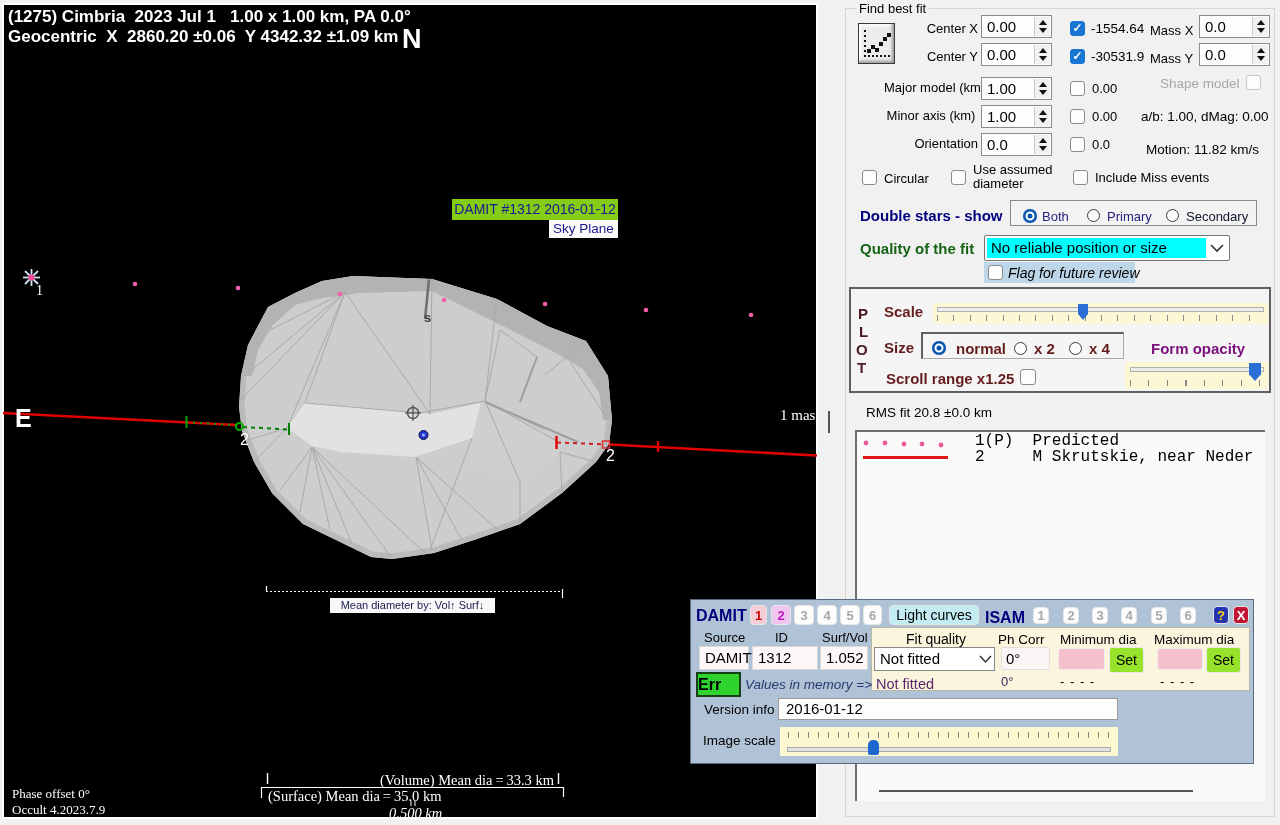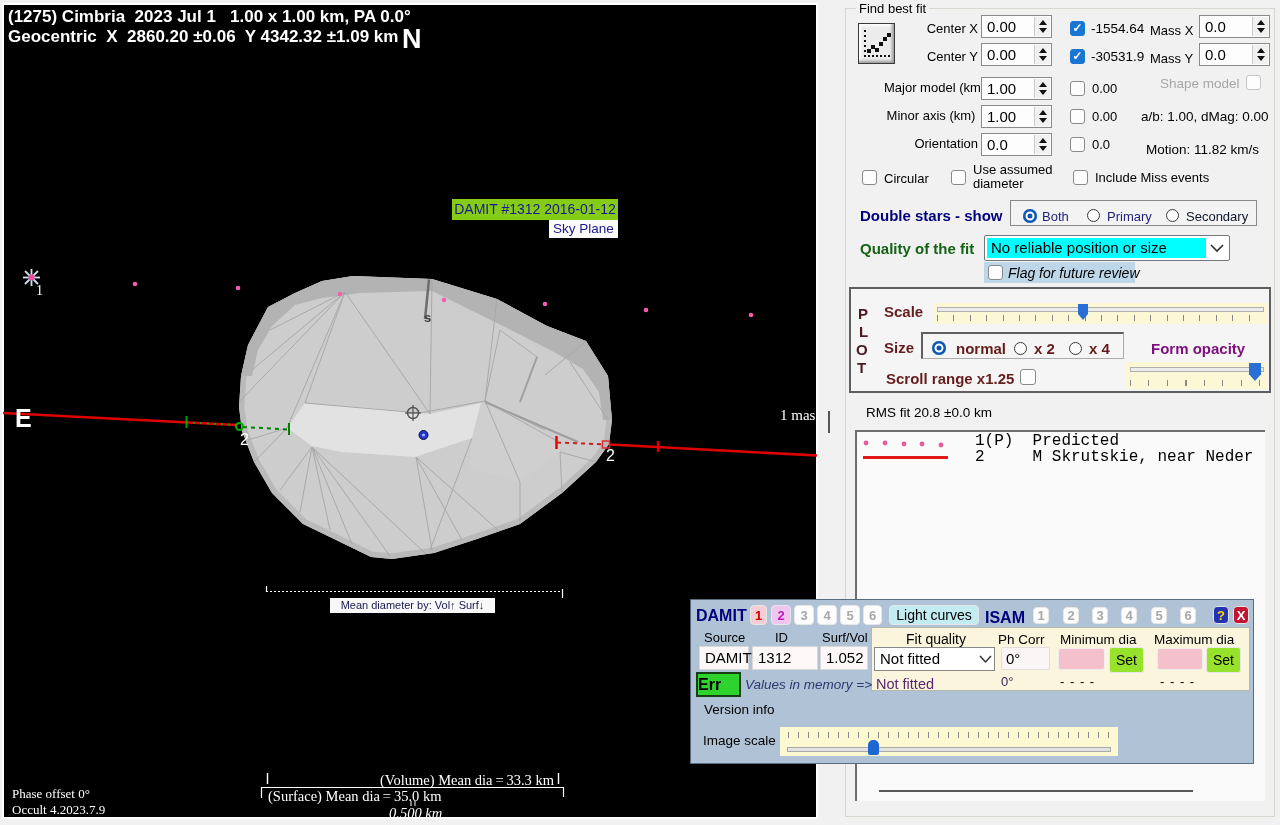--- a/index.html
+++ b/index.html
@@ -294,18 +294,19 @@
 <div class="abs setb" style="left:418px;top:47px;width:35px;height:26px;line-height:24px">Set</div>
 <div class="abs" style="left:466px;top:48px;width:46px;height:22px;background:#f3c0cc;border:1px solid #eee;border-radius:3px"></div>
 <div class="abs setb" style="left:515px;top:47px;width:35px;height:26px;line-height:24px">Set</div>
 <div class="abs" style="left:5px;top:72px;width:45px;height:25px;background:#2ed32e;border:2px solid #173f17;font-size:16px;font-weight:bold;text-align:left;line-height:21px">Err</div>
 <div class="abs" style="left:54px;top:77px;font-size:13.5px;font-style:italic;color:#2a3a70;white-space:nowrap">Values in memory =&gt;</div>
 <div class="abs" style="left:185px;top:76px;font-size:14.5px;color:#5c2570">Not fitted</div>
 <div class="abs" style="left:310px;top:74px;font-size:13px;color:#3a2060">0°</div>
 <div class="abs lbl" style="left:369px;top:74px;letter-spacing:1px">- - - -</div>
 <div class="abs lbl" style="left:469px;top:74px;letter-spacing:1px">- - - -</div>
 <div class="abs lbl" style="left:13px;top:102px;font-size:13.5px">Version info</div>
+<div class="abs" style="left:87px;top:98px;width:340px;height:22px;background:#fdfdfd;border:1px solid #999;font-size:15px;padding:1px 0 0 7px">2016-01-12</div>
 <div class="abs lbl" style="left:12px;top:133px;font-size:13.5px">Image scale</div>
 <div class="abs" style="left:89px;top:127px;width:338px;height:29px;background:#fcf8d2"></div>
 <div class="abs" style="left:97px;top:132px;width:322px;height:6px;background:repeating-linear-gradient(90deg,#888 0,#888 1px,transparent 1px,transparent 10px)"></div>
 <div class="abs" style="left:96px;top:147px;width:324px;height:5px;background:#e2e2e2;border:1px solid #aaa"></div>
 <div class="abs" style="left:177px;top:140px;width:11px;height:15px;background:#1e66d0;border-radius:5px 5px 2px 2px"></div>
 </div>
 
 </body></html>

